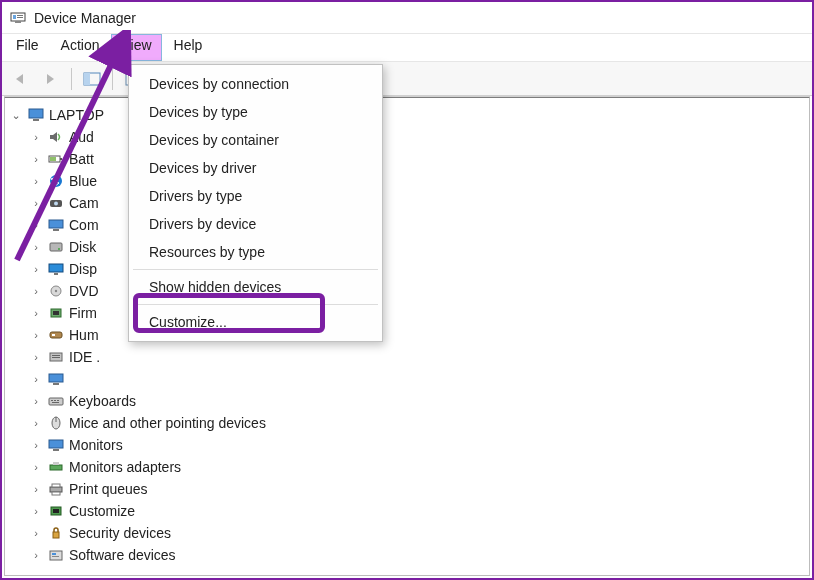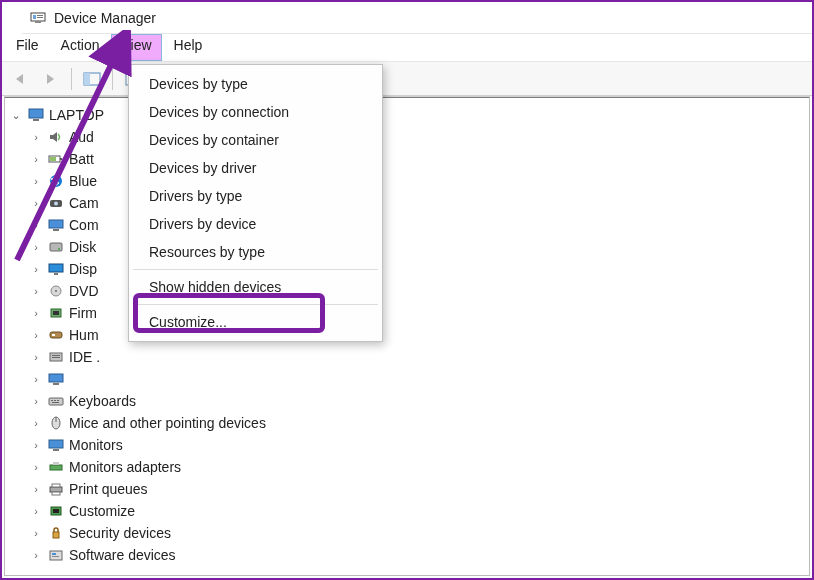--- a/index.html
+++ b/index.html
@@ -16,21 +16,20 @@
   }
   
   .titlebar {
     display: flex;
     align-items: center;
     height: 32px;
     padding: 0 8px;
     background: #fff;
     border-bottom: 1px solid #e6e6e6;
     gap: 8px;
-    margin-left: 20px;
   }
   .titlebar .app-icon {
     width: 16px; height: 16px;
   }
   .titlebar .title { font-size: 14px; color: #222; }
   
   .menubar {
     display: flex;
     height: 28px;
     background: #fff;
@@ -402,22 +401,22 @@
               <rect x="4" y="8" width="7" height="1" fill="#888"></rect>
             </svg>
           </span>
           <span class="label">Software devices</span>
         </div>
       </div>
   </div>
 </div>
 
 <div class="dropdown">
+  <div class="ditem">Devices by connection</div>
   <div class="ditem">Devices by type</div>
-  <div class="ditem">Devices by connection</div>
   <div class="ditem">Devices by container</div>
   <div class="ditem">Devices by driver</div>
   <div class="ditem">Drivers by type</div>
   <div class="ditem">Drivers by device</div>
   <div class="ditem">Resources by type</div>
   <div class="dsep"></div>
   <div class="ditem">Show hidden devices</div>
   <div class="dsep"></div>
   <div class="ditem">Customize...</div>
 </div>

